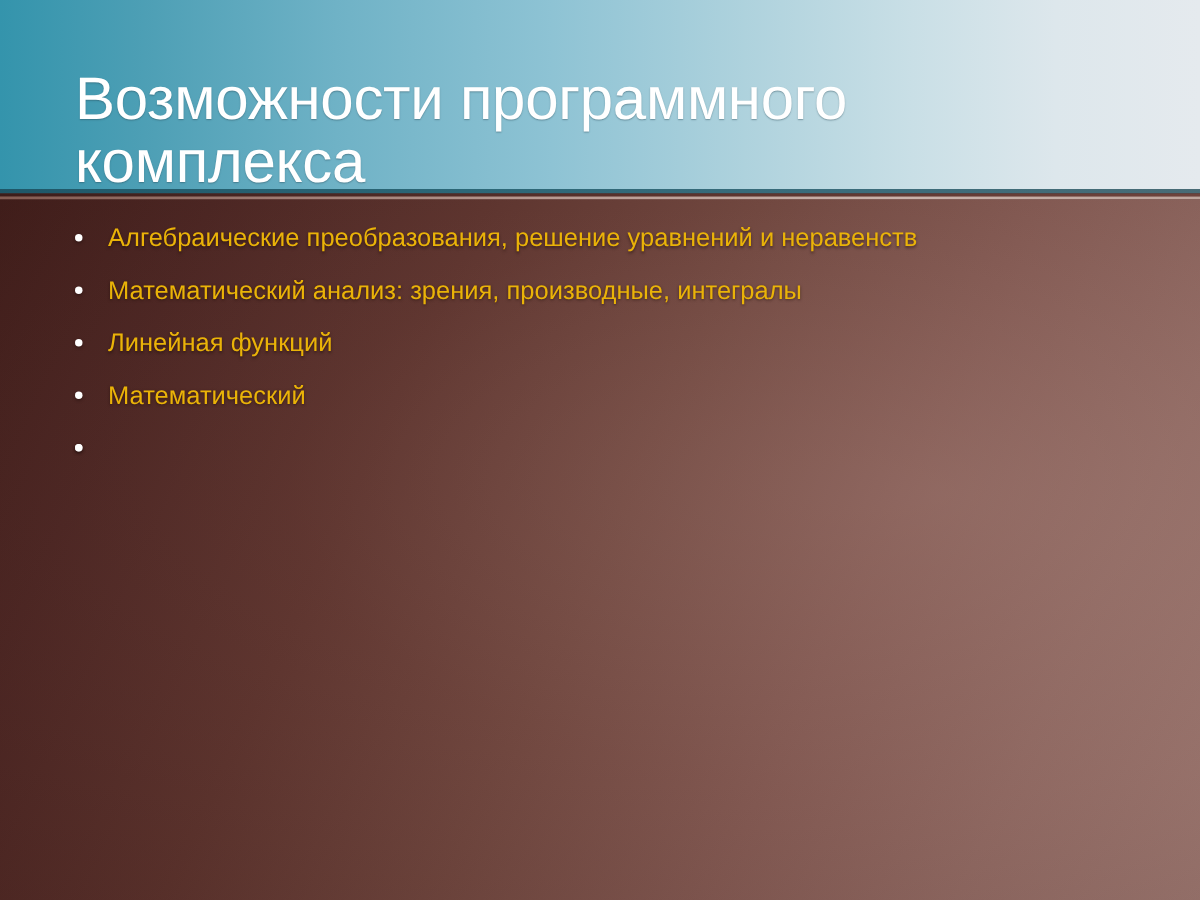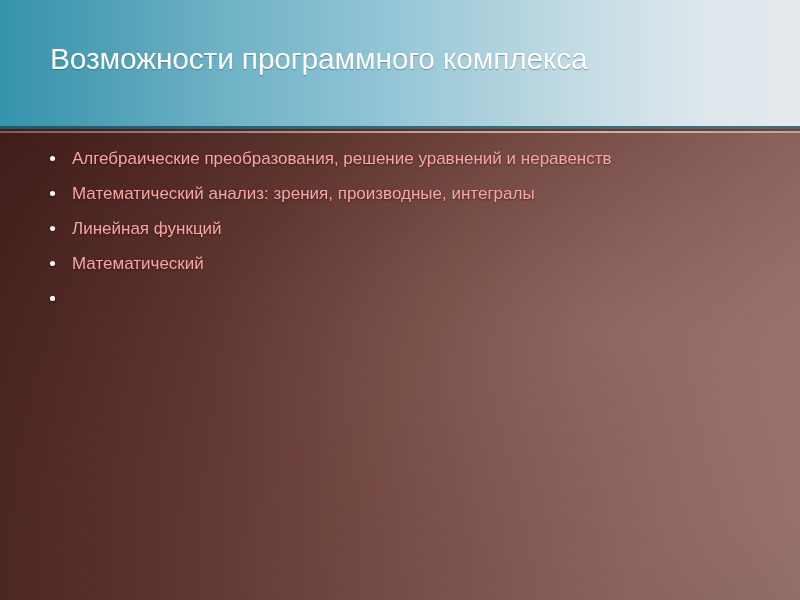--- a/index.html
+++ b/index.html
@@ -38,21 +38,21 @@
       #e5eaee 100%
     );
   }
 
   #title-text {
     position: absolute;
     left: 50px;
     top: 18px;
     width: 700px;
     color: #ffffff;
-    font-size: 30px;
+    font-size: 40px;
     line-height: 42px;
     font-weight: normal;
     letter-spacing: -0.2px;
     text-shadow: 0 1px 1px rgba(40,70,85,0.45);
     white-space: pre-line;
   }
 
   
   #divider-dark {
     position: absolute;
@@ -120,21 +120,21 @@
     width: 800px;
     padding: 0;
     margin: 0;
     list-style: none;
   }
 
   .bullet-item {
     position: relative;
     margin: 0 0 10px 0;
     padding: 0 60px 0 72px;
-    color: #fca5a5;
+    color: #eab308;
     font-size: 17px;
     line-height: 25px;
     text-shadow: 0 1px 2px rgba(30,12,10,0.55);
   }
   .bullet-item:first-child {
     margin-top: 13px;
   }
   .bullet-dot {
     position: absolute;
     left: 50px;

